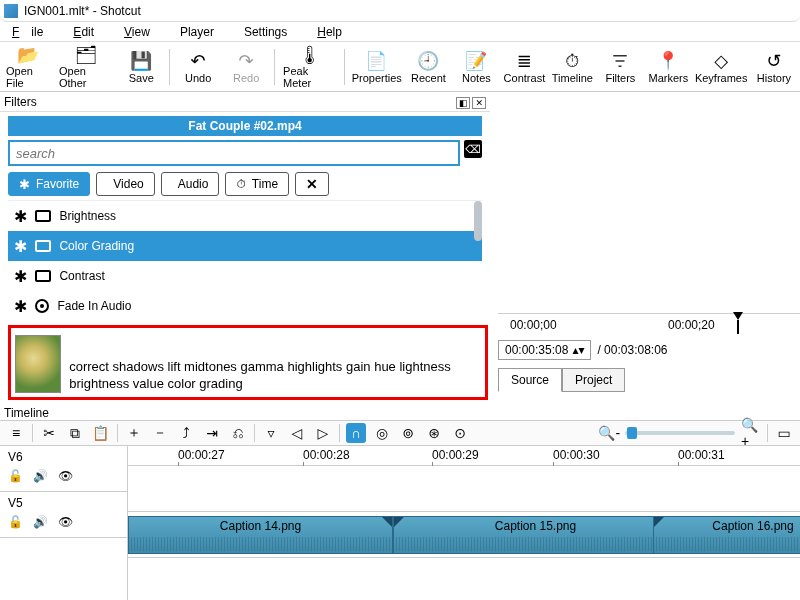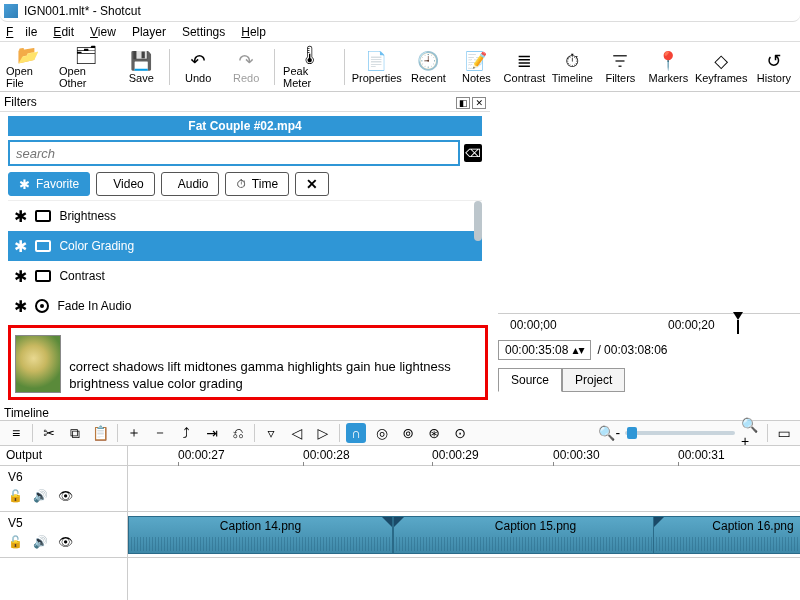--- a/index.html
+++ b/index.html
@@ -1,33 +1,33 @@
 <!DOCTYPE html>
 <html><head>
 <meta charset="utf-8">
 <style>
 * { margin: 0; padding: 0; box-sizing: border-box; font-family: "Segoe UI", Tahoma, sans-serif; font-size: 12px; }
 body { background: #fff; width: 800px; height: 600px; overflow: hidden; position: relative; }
 .titlebar { height: 22px; background: #fff; border-bottom: 1px solid #ddd; display: flex; align-items: center; padding-left: 4px; border-radius: 7px; }
 .titlebar .appicon { width: 14px; height: 14px; background: linear-gradient(135deg,#4a9fd8,#3080b8); margin-right: 6px; }
 .titlebar .title { font-size: 12px; }
-.menubar { height: 20px; display: flex; align-items: center; gap: 4px; border-bottom: 1px solid #ddd; }
+.menubar { height: 20px; display: flex; align-items: center; gap: 18px; padding-left: 6px; border-bottom: 1px solid #ddd; }
 .menubar span { padding: 2px 6px; cursor: default; }
 .menubar span u { text-decoration: underline; }
 .toolbar { height: 50px; display: flex; align-items: center; gap: 0; border-bottom: 1px solid #ccc; padding: 2px 2px; }
 .tbtn { display: flex; flex-direction: column; align-items: center; justify-content: center; min-width: 48px; height: 46px; padding: 2px 4px; cursor: pointer; }
 .tbtn .ic { font-size: 18px; line-height: 20px; height: 22px; display:flex; align-items:center; justify-content:center; }
 .tbtn .lbl { font-size: 11px; }
 .tbtn.dim { opacity: .4; }
 .tsep { width: 1px; height: 36px; background: #ccc; margin: 0 4px; }
 .panel { background: #fff; }
 .filters-head { height: 20px; display: flex; align-items: center; padding: 0 4px; font-size: 12px; border-bottom: 1px solid #ddd; justify-content: space-between; }
 .filters-head .icons span { margin-left: 2px; border:1px solid #888; padding:0 2px; font-size:9px; }
 .clipname { background: #2f96d6; color: #fff; text-align: center; height: 20px; line-height: 20px; margin: 4px 8px 4px 8px; font-weight: bold; }
-.searchrow { display:flex; align-items:center; margin: 2px 8px 6px 8px; gap:4px; }
+.searchrow { display:flex; align-items:flex-start; margin: 2px 8px 6px 8px; gap:4px; }
 .searchrow input { flex:1; height:26px; border:2px solid #2f96d6; padding: 2px 6px; font-style: italic; color:#888; font-size:13px; }
 .searchrow .xbtn { width:18px; height:18px; background:#000; color:#fff; display:flex; align-items:center; justify-content:center; border-radius:2px; font-size:11px; }
 .catrow { display:flex; align-items:center; gap:6px; margin: 0 8px 4px 8px; }
 .catbtn { border:1px solid #555; border-radius:3px; height:24px; padding: 0 10px; display:flex; align-items:center; gap:6px; background:#fff; cursor:pointer; font-size:12px; }
 .catbtn.active { background:#2f96d6; color:#fff; border-color:#2f96d6; }
 .catbtn .star { font-size:13px; }
 .catbtn .xclose { font-weight:bold; font-size:14px; }
 .filterlist { margin: 0 8px; border-top:1px solid #eee; height: 120px; position:relative; overflow:hidden; }
 .flrow { display:flex; align-items:center; height:30px; gap:8px; padding:0 6px; }
 .flrow.sel { background:#2f96d6; color:#fff; }
@@ -271,21 +271,20 @@
   <div class="zoomslider">
       <div class="knob"></div>
     </div>
   <div class="ic">🔍+</div>
   <div class="sep"></div>
   <div class="ic">▭</div>
 </div>
 
 <div class="tl-body">
   <div class="tl-left">
-    <div class="outhdr">Output</div>
     <div class="track-hdr">
       <div class="name">V6</div>
       <div class="icons">
           <span>🔓</span>
           <span>🔊</span>
           <span>👁</span>
         </div>
     </div>
     <div class="track-hdr">
       <div class="name">V5</div>

